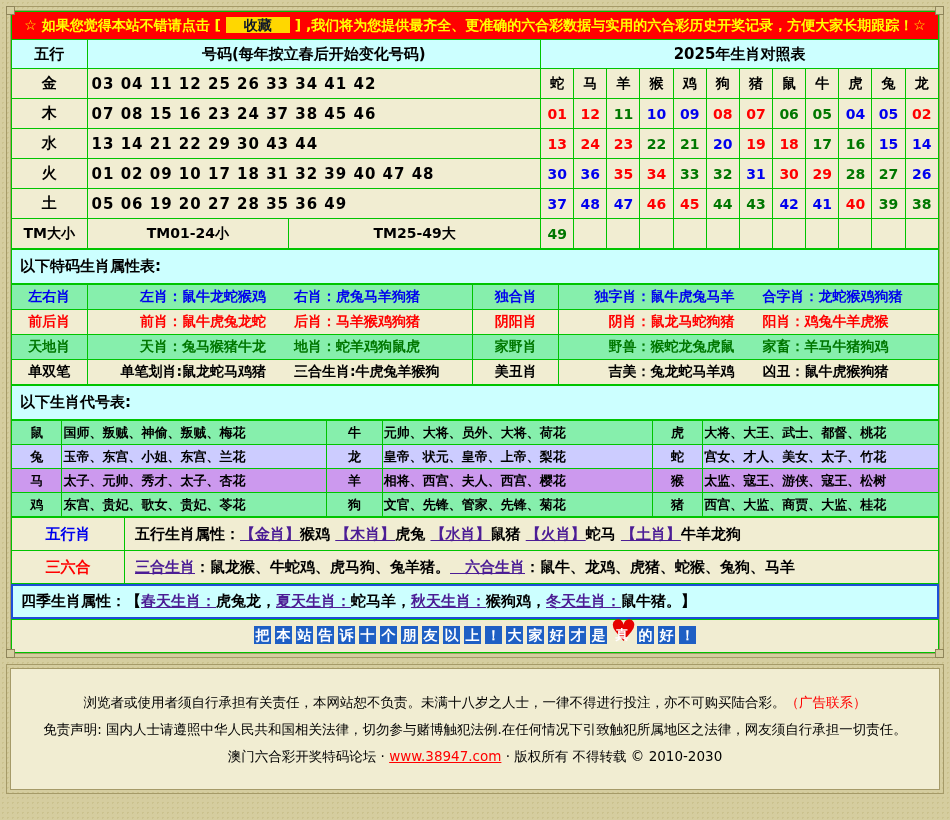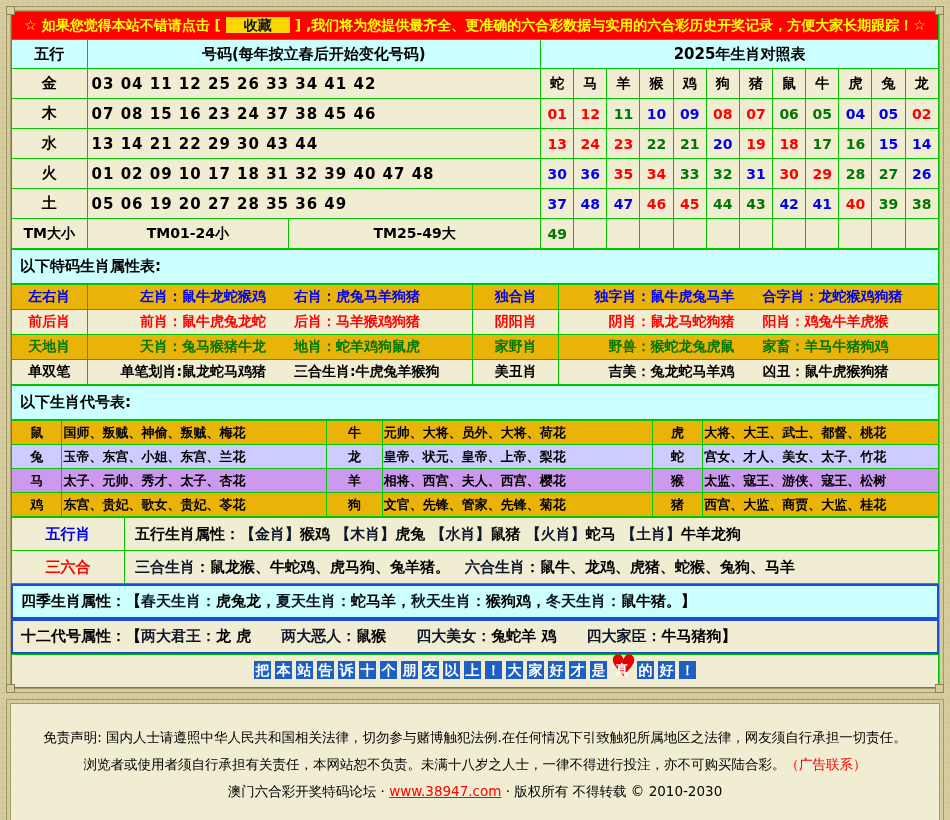--- a/index.html
+++ b/index.html
@@ -35,32 +35,32 @@
   .banner-hl{background:#ffd700;color:#0f172a;padding:0 18px;cursor:pointer;}
 
   
   .head-cell{background:#ccffff;font-weight:bold;font-size:15px;text-align:center;height:26px;}
   .el-cell{background:#f1edd2;font-weight:bold;font-size:15px;text-align:center;height:27px;}
   .num-cell{background:#f1edd2;font-weight:bold;font-size:15px;text-align:left;padding-left:4px;letter-spacing:1px;}
   .z-cell{background:#f1edd2;font-weight:bold;font-size:14px;text-align:center;padding:0;}
   .tm-cell{background:#f1edd2;font-weight:bold;font-size:14px;text-align:center;height:27px;margin-left:20px;}
 
   .c-red{color:#f00;} .c-blue{color:#0000ee;} .c-green{color:#007700;}
-  .c-black{color:#000;} .c-magenta{color:#0f172a;}
+  .c-black{color:#000;} .c-magenta{color:#4c1d95;text-decoration:underline;}
 
   
   .section-title{
     background:#ccffff;border:1px solid #00c400;font-weight:bold;font-size:15px;
     padding:7px 16px 7px 8px;
   }
 
   
   .attr-label{font-weight:bold;font-size:14px;text-align:center;height:22px;}
   .attr-content{font-weight:bold;font-size:14px;text-align:center;}
-  .bg-pink{background:#eab308;border-radius:8px;} .bg-beige{background:#f1edd2;}
+  .bg-pink{background:#86efac;border-radius:8px;} .bg-beige{background:#f1edd2;}
 
   
   .code-label{font-weight:bold;font-size:13px;text-align:center;height:21px;}
   .code-content{font-weight:bold;font-size:13px;text-align:left;}
   .bg-lavender{background:#ccccff;} .bg-purple{background:#cc99ee;}
 
   
   .wx-label{font-weight:bold;font-size:15px;text-align:center;height:30px;background:#f1edd2;margin-top:48px;}
   .wx-content{font-weight:bold;font-size:15px;text-align:left;padding-left:10px;background:#f1edd2;}
 
@@ -317,25 +317,24 @@
           <td class="wx-content"><span class="c-black">五行生肖属性：</span><span class="c-magenta">【金肖】</span><span class="c-black">猴鸡 </span><span class="c-magenta">【木肖】</span><span class="c-black">虎兔 </span><span class="c-magenta">【水肖】</span><span class="c-black">鼠猪 </span><span class="c-magenta">【火肖】</span><span class="c-black">蛇马 </span><span class="c-magenta">【土肖】</span><span class="c-black">牛羊龙狗</span></td>
         </tr>
         <tr>
           <td class="wx-label c-red">三六合</td>
           <td class="wx-content"><span class="c-magenta">三合生肖</span><span class="c-black">：鼠龙猴、牛蛇鸡、虎马狗、兔羊猪。</span><span class="c-magenta">　六合生肖</span><span class="c-black">：鼠牛、龙鸡、虎猪、蛇猴、兔狗、马羊</span></td>
         </tr>
       </tbody>
   </table>
 
   <div class="wide-row bg-cyan" id="season-row"><span class="c-black">四季生肖属性：【</span><span class="c-magenta">春天生肖：</span><span class="c-black">虎兔龙，</span><span class="c-magenta">夏天生肖：</span><span class="c-black">蛇马羊，</span><span class="c-magenta">秋天生肖：</span><span class="c-black">猴狗鸡，</span><span class="c-magenta">冬天生肖：</span><span class="c-black">鼠牛猪。】</span></div>
-  <div class="wide-row bg-beige" id="daihao-row"><span class="c-black">十二代号属性：【</span><span class="c-magenta">两大君王：</span><span class="c-black">龙 虎　　</span><span class="c-magenta">两大恶人：</span><span class="c-black">鼠猴　　</span><span class="c-magenta">四大美女：</span><span class="c-black">兔蛇羊 鸡　　</span><span class="c-magenta">四大家臣：</span><span class="c-black">牛马猪狗】</span></div>
   <div class="promo-row" id="promo-row"><span class="promo-box">把</span><span class="promo-box">本</span><span class="promo-box">站</span><span class="promo-box">告</span><span class="promo-box">诉</span><span class="promo-box">十</span><span class="promo-box">个</span><span class="promo-box">朋</span><span class="promo-box">友</span><span class="promo-box">以</span><span class="promo-box">上</span><span class="promo-box">！</span><span class="promo-box">大</span><span class="promo-box">家</span><span class="promo-box">好</span><span class="promo-box">才</span><span class="promo-box">是</span><span class="promo-heart">真</span><span class="promo-box">的</span><span class="promo-box">好</span><span class="promo-box">！</span></div>
 </div>
 
 <div class="footer-frame">
   <span class="corner tl"></span>
   <span class="corner tr"></span>
   <span class="corner bl"></span>
   <span class="corner br"></span>
+  <div class="footer-line"><span>浏览者或使用者须自行承担有关责任，本网站恕不负责。未满十八岁之人士，一律不得进行投注，亦不可购买陆合彩。</span><span class="plain-red">（广告联系）</span></div>
   <div class="footer-line">免责声明: 国内人士请遵照中华人民共和国相关法律，切勿参与赌博触犯法例.在任何情况下引致触犯所属地区之法律，网友须自行承担一切责任。</div>
-  <div class="footer-line"><span>浏览者或使用者须自行承担有关责任，本网站恕不负责。未满十八岁之人士，一律不得进行投注，亦不可购买陆合彩。</span><span class="plain-red">（广告联系）</span></div>
   <div class="footer-line"><span>澳门六合彩开奖特码论坛 · </span><span class="link-red">www.38947.com</span><span> · 版权所有 不得转载 © 2010-2030</span></div>
 </div>
 
 </body></html>

